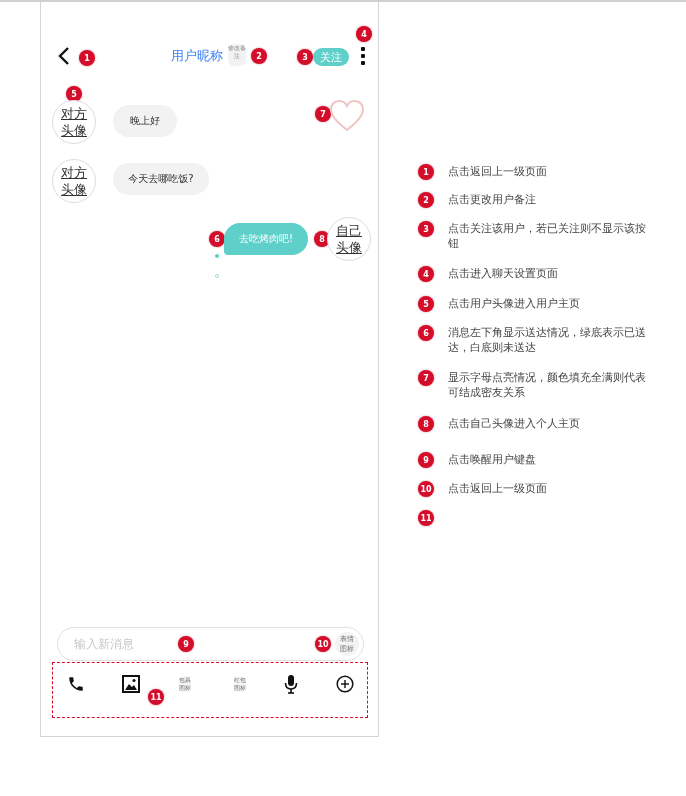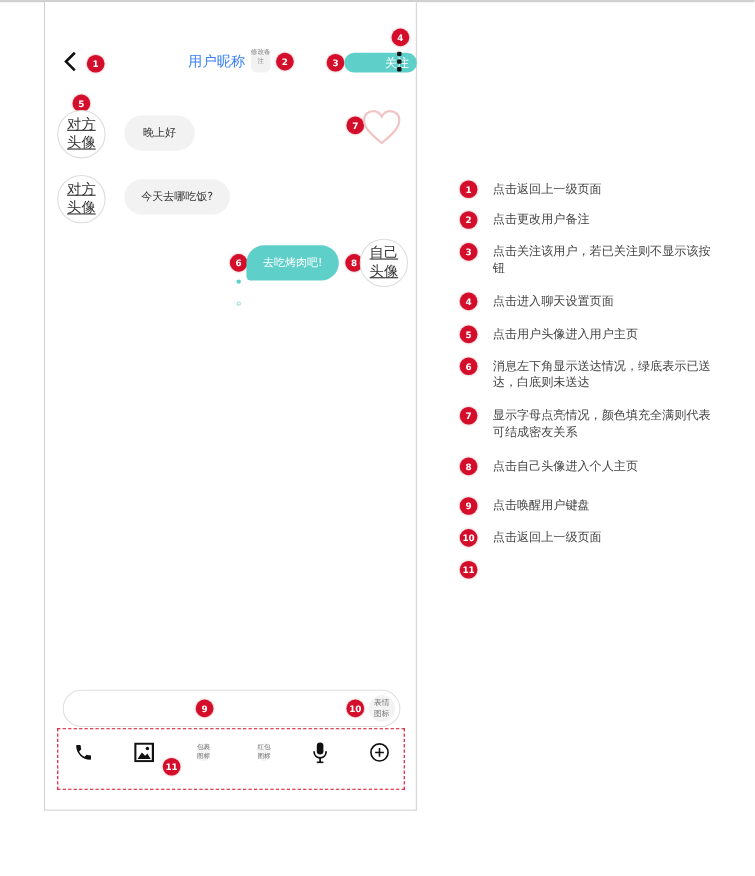--- a/index.html
+++ b/index.html
@@ -4,21 +4,21 @@
 <style>
   html,body{margin:0;padding:0;}
   body{width:686px;height:796px;background:#fff;position:relative;overflow:hidden;font-family:"DejaVu Sans","Liberation Sans",sans-serif;color:#333;}
   .topline{position:absolute;left:0;top:0;width:686px;height:2px;background:#d0d0d0;}
   .phone{position:absolute;left:40px;top:2px;width:339px;height:735px;border:1px solid #d4d4d4;border-top:none;background:#fff;box-sizing:border-box;}
   .badge{position:absolute;width:16px;height:16px;border-radius:50%;background:#d40d2a;color:#fff;font-size:8px;font-weight:bold;display:flex;align-items:center;justify-content:center;box-shadow:0 0 2px rgba(180,0,30,.5);}
   .abs{position:absolute;}
   .back{left:16px;top:44px;width:14px;height:20px;}
   .title{left:130px;top:45px;font-size:13px;color:#3b82f6;}
   .remark{left:187px;top:42px;width:18px;height:22px;font-size:6px;line-height:8px;color:#888;text-align:center;background:#f2f2f2;border-radius:6px;}
-  .follow{left:272px;top:46px;width:36px;height:18px;border-radius:9px;background:#5fcfca;color:#fff;font-size:11px;display:flex;align-items:center;justify-content:center;padding-left:30px;}
+  .follow{left:272px;top:46px;width:36px;height:18px;border-radius:9px;background:#5fcfca;color:#fff;font-size:11px;display:flex;align-items:center;justify-content:center;}
   .more{left:320px;top:45px;width:4px;height:18px;display:flex;flex-direction:column;justify-content:space-between;}
   .more span{width:4px;height:4px;background:#111;border-radius:1px;}
   .avatar{width:44px;height:44px;border-radius:50%;border:1px solid #ddd;box-sizing:border-box;font-size:13px;line-height:17px;text-align:center;display:flex;align-items:center;justify-content:center;color:#333;background:#fff;text-decoration:underline;}
   .bubble-in{background:#f2f2f2;border-radius:16px;font-size:10px;color:#333;display:flex;align-items:center;justify-content:center;}
   .bubble-out{background:#5fcfca;color:#fff;font-size:10px;border-radius:16px 16px 16px 4px;display:flex;align-items:center;justify-content:center;}
   .dot{width:4px;height:4px;border-radius:50%;}
   .inputbar{left:16px;top:625px;width:307px;height:34px;border:1px solid #e0e0e0;border-radius:17px;box-sizing:border-box;}
   .inputbar input{position:absolute;left:14px;top:8px;width:200px;border:none;outline:none;font-size:12px;color:#333;background:transparent;font-family:"DejaVu Sans",sans-serif;}
   .inputbar input::placeholder{color:#c7c7c7;}
   .emoji-btn{right:4px;top:4px;width:24px;height:24px;font-size:7px;line-height:10px;color:#777;text-align:left;border-radius:50%;background:#f3f3f3;display:flex;align-items:center;justify-content:center;}
@@ -87,20 +87,21 @@
     <span>去吃烤肉吧!</span>
   </div>
   <div class="abs dot" style="left:174px;top:252px;background:#5fcfca;"></div>
   <div class="abs dot" style="left:174px;top:272px;border:1px solid #9edbd8;box-sizing:border-box;"></div>
   <div class="badge" style="left:273px;top:229px;">8</div>
   <div class="abs avatar" style="left:286px;top:215px;">
     <div><span>自己</span><br><span>头像</span></div>
   </div>
 
   <div class="abs inputbar">
+    <input type="text" placeholder="输入新消息" style="">
     <div class="badge" style="left:120px;top:8px;">9</div>
     <div class="badge" style="left:257px;top:8px;">10</div>
     <div class="abs emoji-btn">
       <div><span>表情</span><br><span>图标</span></div>
     </div>
   </div>
 
   <div class="abs toolbar">
     <div class="tool" style="left:12px;">
       <svg width="18" height="18" viewBox="0 0 24 24">

